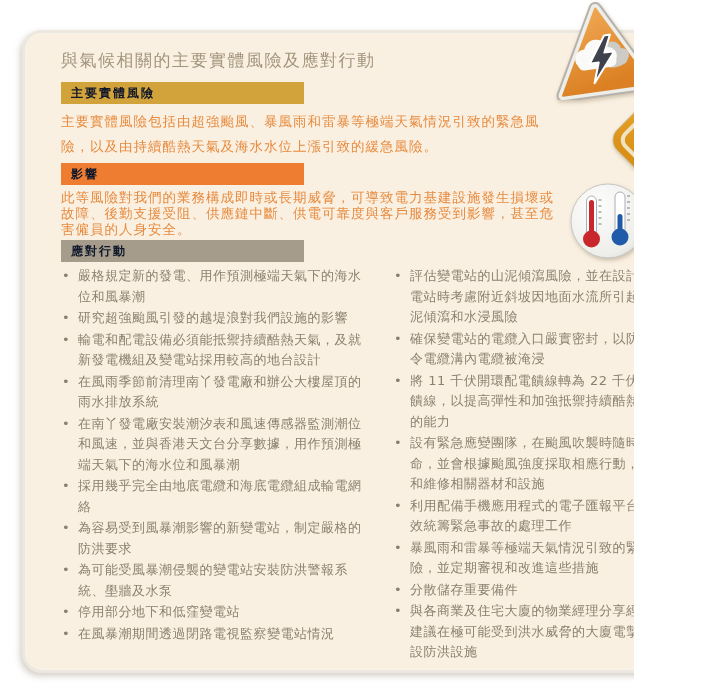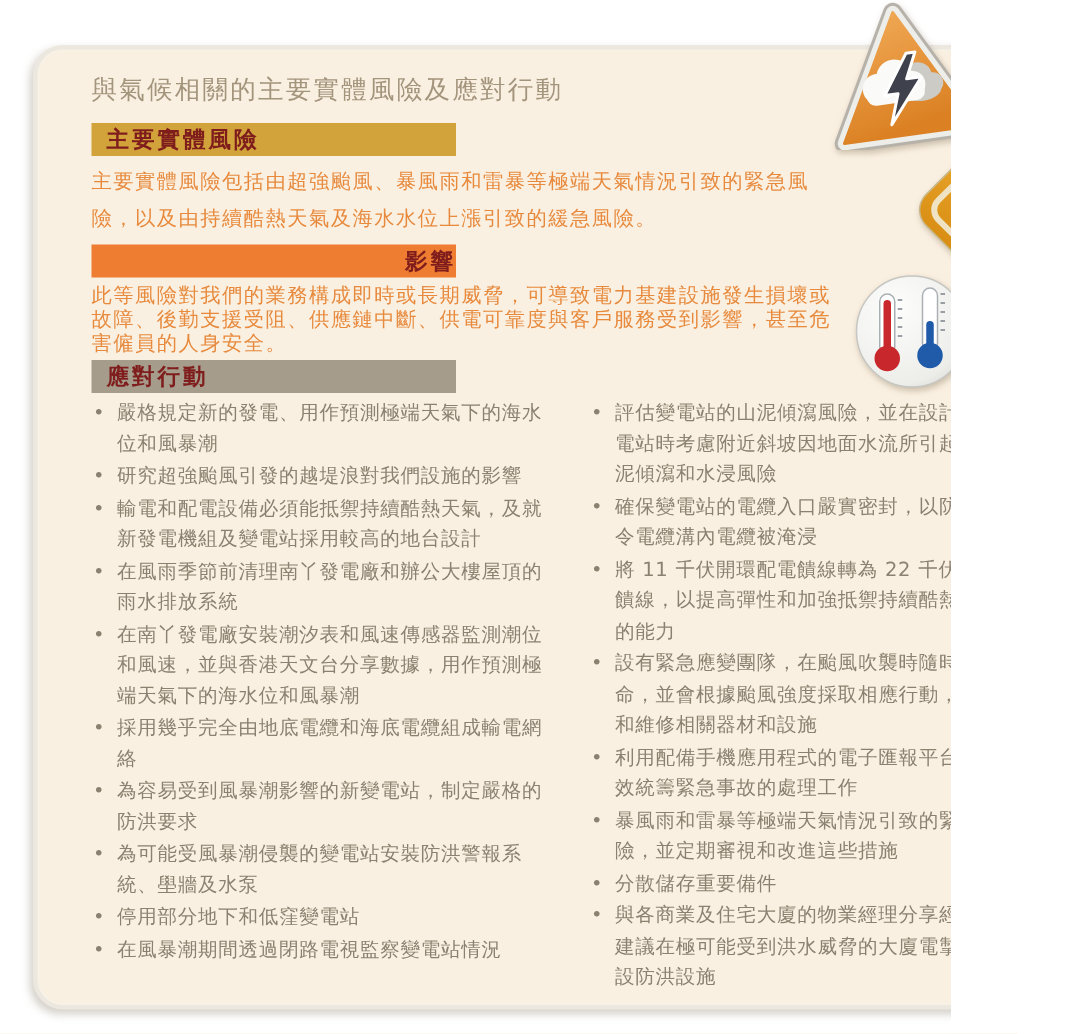--- a/index.html
+++ b/index.html
@@ -12,22 +12,22 @@
     box-shadow:-2px 3px 6px rgba(140,130,110,0.38), inset 0 0 0 1px #f7f2e8;
     z-index:1; padding:15px 20px 0 36px;
   }
 
   .page-title {
     font-size:17px; letter-spacing:1.5px; color:#A3947C;
     line-height:24px; font-weight:normal;
   }
 
   .band {
-    width:243px; height:22px; line-height:22px; color:#7f1d1d;
-    font-size:15px; font-weight:bold; padding-left:10px;
+    width:243px; height:22px; line-height:22px; color:#0f172a;
+    font-size:12px; font-weight:bold; padding-left:10px;
     letter-spacing:2px;
   }
   .band-risk { margin-top:10px; }
   .band-impact { margin-top:4px; }
   .band-actions { margin-top:3px; }
 
   .para {
     color:#E78A3E; font-size:13.5px; letter-spacing:1px;
     width:505px;
   }
@@ -59,21 +59,21 @@
 
 <div class="page">
 
   <div class="card">
 
     <h1 class="page-title">與氣候相關的主要實體風險及應對行動</h1>
 
     <div class="band band-risk" style="background-color: rgb(210, 163, 58);">主要實體風險</div>
     <p class="para para-risk">主要實體風險包括由超強颱風、暴風雨和雷暴等極端天氣情況引致的緊急風險，以及由持續酷熱天氣及海水水位上漲引致的緩急風險。</p>
 
-    <div class="band band-impact" style="background-color: rgb(238, 125, 49); text-align: right;">影響</div>
+    <div class="band band-impact" style="background-color: rgb(238, 125, 49);">影響</div>
     <p class="para para-impact">此等風險對我們的業務構成即時或長期威脅，可導致電力基建設施發生損壞或故障、後勤支援受阻、供應鏈中斷、供電可靠度與客戶服務受到影響，甚至危害僱員的人身安全。</p>
 
     <div class="band band-actions" style="background-color: rgb(165, 156, 139);">應對行動</div>
 
     <div class="columns">
       <ul class="actions col-left">
           <li>嚴格規定新的發電、用作預測極端天氣下的海水位和風暴潮</li>
           <li>研究超強颱風引發的越堤浪對我們設施的影響</li>
           <li>輸電和配電設備必須能抵禦持續酷熱天氣，及就新發電機組及變電站採用較高的地台設計</li>
           <li>在風雨季節前清理南丫發電廠和辦公大樓屋頂的雨水排放系統</li>

